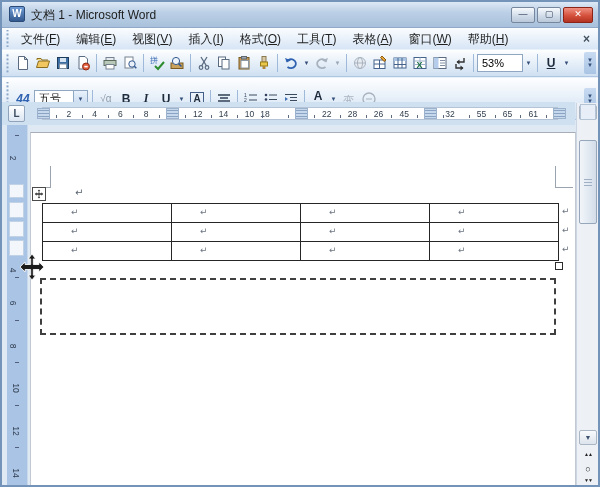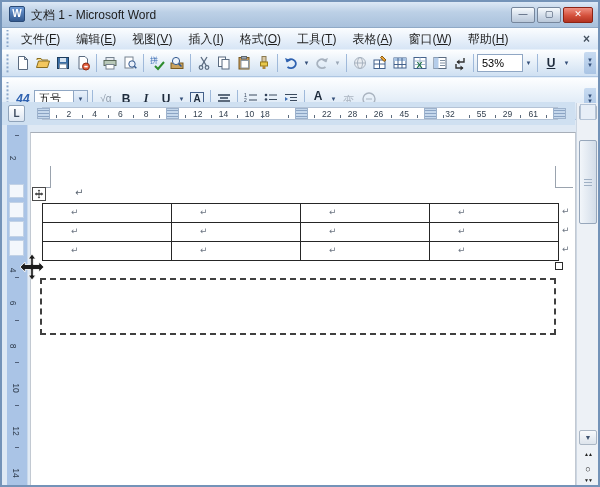--- a/index.html
+++ b/index.html
@@ -399,21 +399,21 @@
         <span class="hr-num" style="left: 154.8px;">12</span>
         <span class="hr-num" style="left: 180.6px;">14</span>
         <span class="hr-num" style="left: 206.4px;">10</span>
         <span class="hr-num" style="left: 222px; text-align: center;">18</span>
         <span class="hr-num" style="left: 283.8px;">22</span>
         <span class="hr-num" style="left: 309.6px;">28</span>
         <span class="hr-num" style="left: 335.4px;">26</span>
         <span class="hr-num" style="left: 361.2px;">45</span>
         <span class="hr-num" style="left: 407px;">32</span>
         <span class="hr-num" style="left: 438.6px;">55</span>
-        <span class="hr-num" style="left: 464.4px;">29</span>
+        <span class="hr-num" style="left: 464.4px;">65</span>
         <span class="hr-num" style="left: 490.2px;">61</span>
         <span class="hr-tick" style="left: 12.9px;"></span>
         <span class="hr-tick" style="left: 38.7px;"></span>
         <span class="hr-tick" style="left: 64.5px;"></span>
         <span class="hr-tick" style="left: 90.3px;"></span>
         <span class="hr-tick" style="left: 116.1px;"></span>
         <span class="hr-tick" style="left: 141.9px;"></span>
         <span class="hr-tick" style="left: 167.7px;"></span>
         <span class="hr-tick" style="left: 193.5px;"></span>
         <span class="hr-tick" style="left: 219.3px;"></span>

